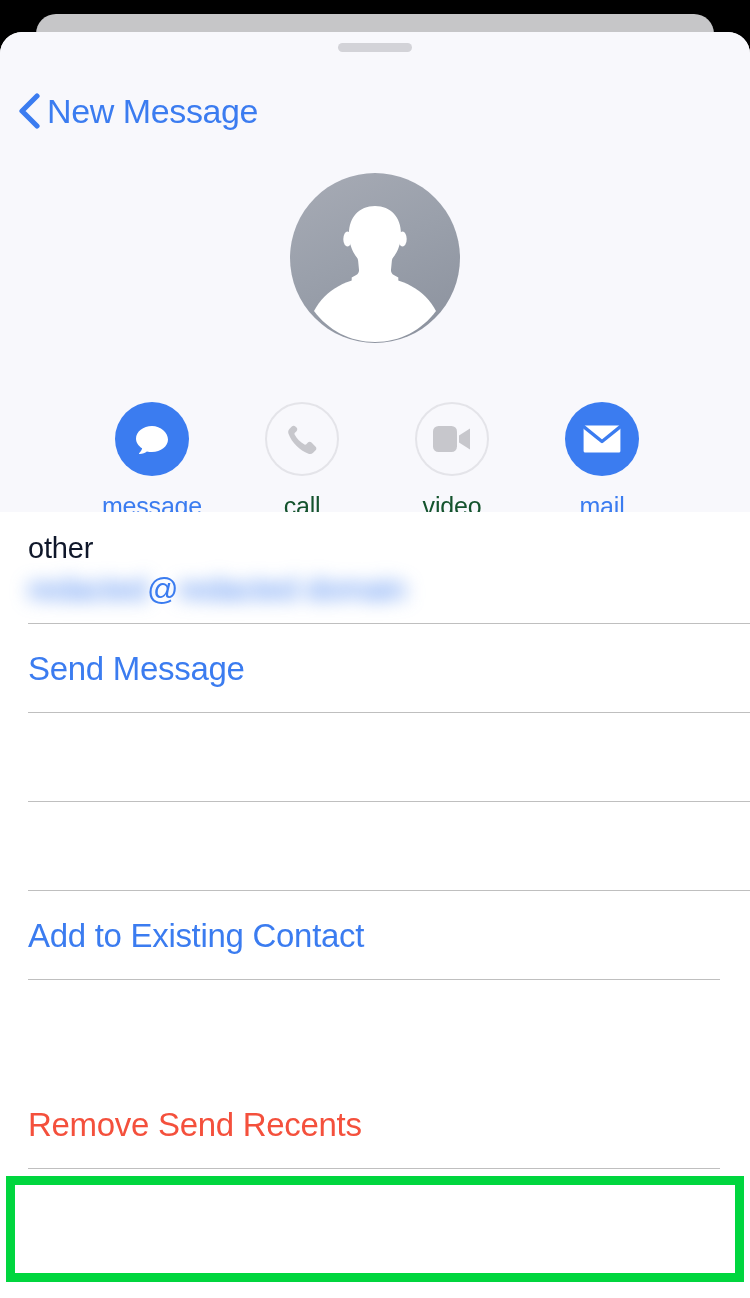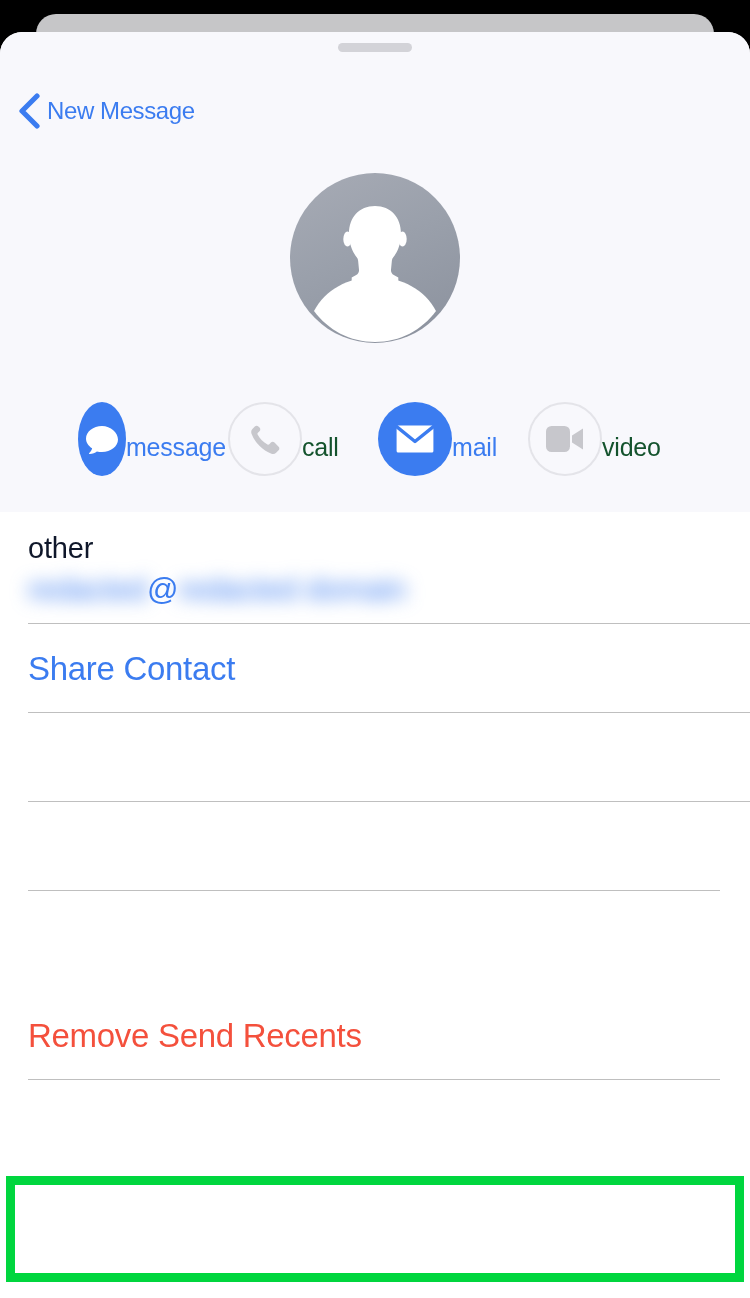--- a/index.html
+++ b/index.html
@@ -75,21 +75,21 @@
     cursor: pointer;
   }
   #back-chevron {
     width: 22px;
     height: 36px;
     margin-right: 7px;
     flex: none;
   }
   #back-label {
     color: #3b7cf0;
-    font-size: 24px;
+    font-size: 34px;
     letter-spacing: -0.4px;
     line-height: 1;
     white-space: nowrap;
   }
 
   
   #avatar {
     position: absolute;
     left: 290px;
     top: 113px;
@@ -106,21 +106,21 @@
     position: absolute;
     left: 0;
     top: 342px;
     width: 750px;
     display: flex;
   }
   .action {
     width: 148px;
     margin: 0 1px;
     display: flex;
-    flex-direction: row;
+    flex-direction: column;
     align-items: center;
     cursor: pointer;
   }
   .action-circle {
     width: 74px;
     height: 74px;
     border-radius: 50%;
     display: flex;
     align-items: center;
     justify-content: center;
@@ -277,67 +277,71 @@
                      1.7 4.5 4.4 8.6 7.9 12.1 3.5 3.5 7.6 6.2 12.1 7.9
                      1.6 0.6 3.4 0.3 4.6-0.9l2.5-2.5c1-1 1-2.6 0-3.6
                      l-4.1-4.1c-1-1-2.6-1-3.6 0l-1.6 1.6c-0.5 0.5-1.2 0.6-1.8 0.3
                      -2.1-1.1-4-2.5-5.7-4.2-1.7-1.7-3.1-3.6-4.2-5.7
                      -0.3-0.6-0.2-1.3 0.3-1.8l1.6-1.6c1-1 1-2.6 0-3.6z" fill="#c7c7cc"></path>
           </svg>
         </div>
         <div class="action-label">call</div>
       </div>
 
+      <div class="action disabled">
+        <div class="action-circle">
+          <svg class="action-icon" width="38" height="26" viewBox="0 0 38 26">
+            <rect x="0" y="0" width="24" height="26" rx="5.5" fill="#c7c7cc"></rect>
+            <path d="M26 9.5 L37 2.5 L37 23.5 L26 16.5 Z" fill="#c7c7cc"></path>
+          </svg>
+        </div>
+        <div class="action-label">video</div>
+      </div>
+
       <div class="action enabled">
         <div class="action-circle">
           <svg class="action-icon" width="40" height="32" viewBox="0 0 40 32">
             <rect x="1.6" y="2.4" width="36.8" height="27.2" rx="1.5" fill="#ffffff"></rect>
             <path d="M1.6 3.6 L20 18.5 L38.4 3.6" fill="none" stroke="#3b7cf0" stroke-width="3.4" stroke-linejoin="round" stroke-linecap="round"></path>
           </svg>
         </div>
         <div class="action-label">mail</div>
       </div>
 
-      <div class="action disabled">
-        <div class="action-circle">
-          <svg class="action-icon" width="38" height="26" viewBox="0 0 38 26">
-            <rect x="0" y="0" width="24" height="26" rx="5.5" fill="#c7c7cc"></rect>
-            <path d="M26 9.5 L37 2.5 L37 23.5 L26 16.5 Z" fill="#c7c7cc"></path>
-          </svg>
-        </div>
-        <div class="action-label">video</div>
-      </div>
-
     </div>
   </div>
 
   <div id="list">
 
     <div class="field-row">
       <div class="field-label">other</div>
       <div class="field-value">
         <span class="redacted">redacted</span>
         <span class="at-sign">@</span>
         <span class="redacted">redacted domain</span>
       </div>
       <div class="sep" style="bottom:0;"></div>
     </div>
 
-
     <div class="row">
-      <span class="row-label">Share Contact</span>
+      <span class="row-label">Send Message</span>
       <div class="sep" style="bottom:0;"></div>
     </div>
-
 
     <div class="row">
       <div class="sep" style="bottom:0;"></div>
     </div>
 
+
     <div class="row">
+      <div class="sep" style="bottom:0;"></div>
+    </div>
+
+    <div class="row">
+      <span class="row-label">Add to Existing Contact</span>
       <div class="sep full-inset" style="bottom:0;"></div>
     </div>
 
     <div class="spacer"></div>
 
     <div class="row destructive">
       <span class="row-label">Remove Send Recents</span>
       <div class="sep full-inset" style="bottom:0;"></div>
     </div>
 

